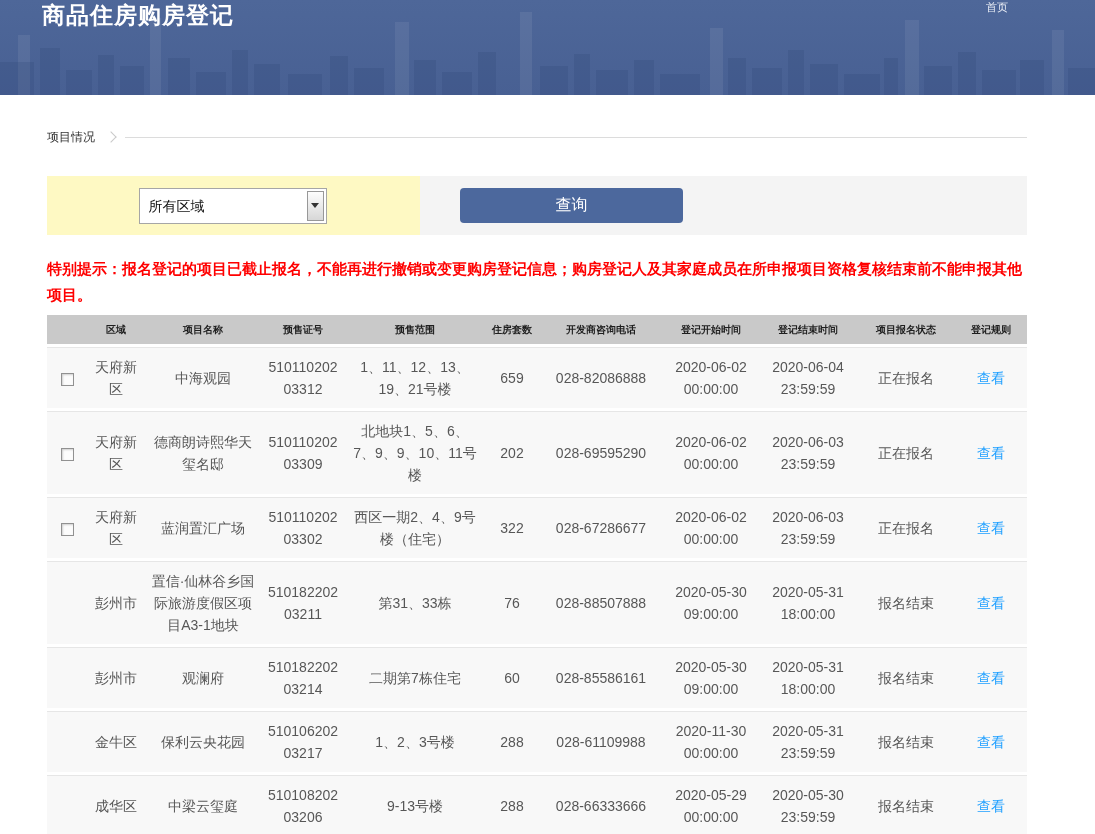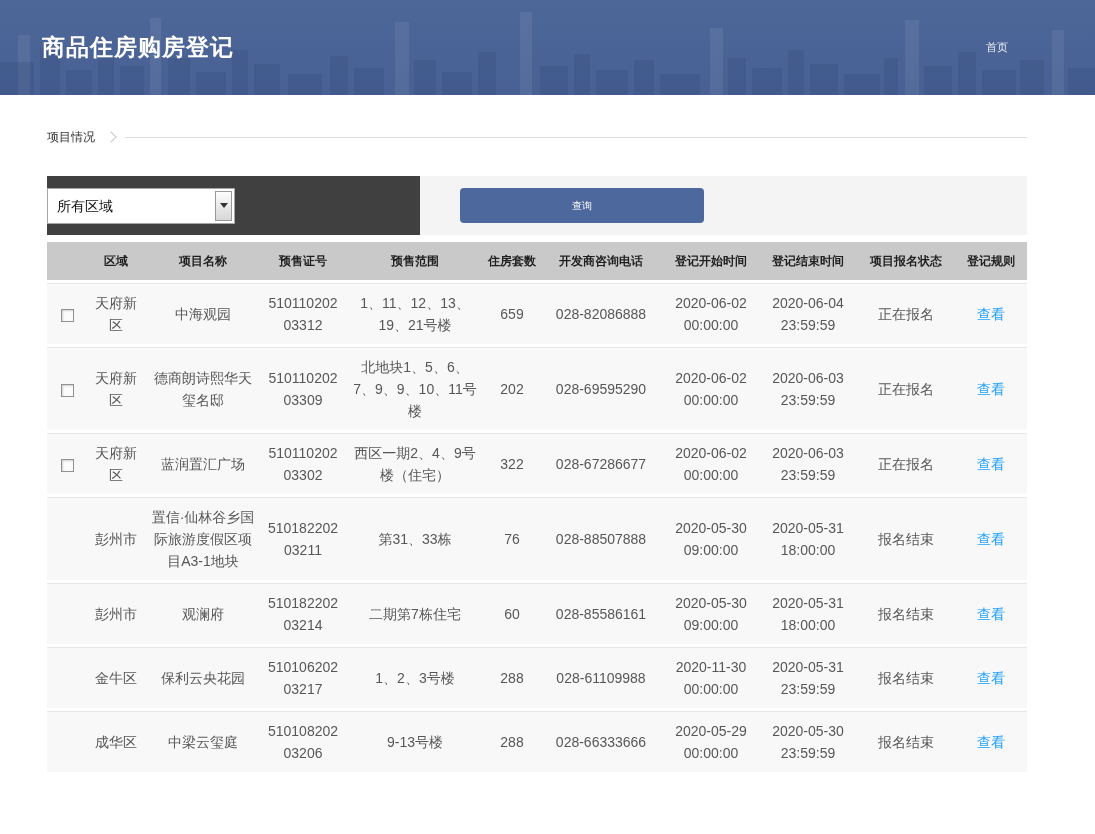--- a/index.html
+++ b/index.html
@@ -4,61 +4,61 @@
 <style>
   * { margin:0; padding:0; box-sizing:border-box; }
   html,body { width:1095px; height:834px; overflow:hidden; background:#fff;
     font-family:"Liberation Sans","DejaVu Sans",sans-serif; }
 
   
   .site-header { position:relative; width:1095px; height:95px;
     background:linear-gradient(#4e6799,#486093); overflow:hidden; }
   .skyline { position:absolute; left:0; bottom:0; width:1095px; height:95px; }
   .site-header .inner { position:relative; z-index:2; height:100%;
-    display:flex; align-items:center; justify-content:space-between;
+    display:flex; align-items:flex-start; justify-content:space-between;
     padding:0 87px 1px 42px;font-family:Liberation Serif, serif; }
   .site-title { color:#ffffff; font-size:23px; font-weight:bold; letter-spacing:1px; }
   .nav-home { color:#eef1f8; font-size:11px; text-decoration:none; cursor:pointer; }
 
   
   .container { width:980px; margin:0 auto 0 47px; }
 
   
   .section-head { display:flex; align-items:center; margin-top:31px; height:22px; }
   .section-title { font-size:12px; color:#333; }
   .chevron { width:8px; height:8px; border-top:1px solid #c9c9c9; border-right:1px solid #c9c9c9;
     transform:rotate(45deg); margin:0 10px 0 12px; flex:none; }
   .section-line { flex:1; height:0; border-top:1px solid #dcdcdc; }
 
   
   .filter-bar { display:flex; margin-top:28px; height:59px; background:#f4f4f4; }
-  .filter-left { width:373px; height:100%; background:#404040;
-    display:flex; align-items:center; justify-content:flex-start; padding-right:2px; }
+  .filter-left { width:373px; height:100%; background:#fef9c3;
+    display:flex; align-items:center; justify-content:center; padding-right:2px; }
   .select-box { position:relative; width:188px; height:36px; background:#fff;
     border:1px solid #a6a6a6; cursor:pointer; }
   .select-box .sel-text { position:absolute; left:9px; top:0; line-height:34px;
     font-size:14px; color:#111; }
   .select-arrow { position:absolute; right:2px; top:2px; bottom:2px; width:17px;
     border:1px solid #989898; background:linear-gradient(#fdfdfd,#d7d7d7);
     display:flex; align-items:center; justify-content:center; }
   .select-arrow .tri { width:0; height:0; border-left:4px solid transparent;
     border-right:4px solid transparent; border-top:5px solid #333; }
   .filter-right { flex:1; display:flex; align-items:center; }
-  .query-btn { margin-left:40px; width:244px; height:35px; background:#4c689d;
-    border:none; border-radius:4px; color:#fff; font-size:10px; cursor:pointer;
+  .query-btn { margin-left:40px; width:223px; height:35px; background:#4c689d;
+    border:none; border-radius:4px; color:#fff; font-size:16px; cursor:pointer;
     font-family:inherit; }
 
   
   .notice { margin-top:21px; color:#ff0000; font-weight:bold; font-size:15px;
     line-height:26px; }
 
   
   table.projects { width:980px; table-layout:fixed; border-collapse:separate;
     border-spacing:0 3px; margin-top:4px; }
-  thead th { background:#c9c9c9; height:38px; font-size:12px; font-weight:bold;
+  thead th { background:#c9c9c9; height:29px; font-size:10px; font-weight:bold;
     color:#1f1f1f; white-space:nowrap; padding:0 2px; text-align:center; }
   tbody td { background:#f8f8f8; border-top:1px solid #e6e6e6;
     font-size:14px; color:#575757; text-align:center; vertical-align:middle;
     padding:8px 6px; line-height:22px; height:56px; }
   td.break-all { word-break:break-all; }
   .checkbox { display:inline-block; width:13px; height:13px; background:#fcfcfc;
     border:1px solid #919191; box-shadow:inset 1px 1px 2px rgba(0,0,0,0.18);
     vertical-align:middle; cursor:pointer; }
   .view-link { color:#1e9fff; cursor:pointer; text-decoration:none; }
 </style>
@@ -131,20 +131,21 @@
         <span class="select-arrow">
           <span class="tri"></span>
         </span>
       </div>
     </div>
     <div class="filter-right">
       <button class="query-btn">查询</button>
     </div>
   </div>
 
+  <div class="notice">特别提示：报名登记的项目已截止报名，不能再进行撤销或变更购房登记信息；购房登记人及其家庭成员在所申报项目资格复核结束前不能申报其他项目。</div>
 
   <table class="projects">
     <colgroup>
       <col style="width:40px">
         <col style="width:58px">
         <col style="width:116px">
       <col style="width:84px">
         <col style="width:140px">
         <col style="width:54px">
       <col style="width:124px">

